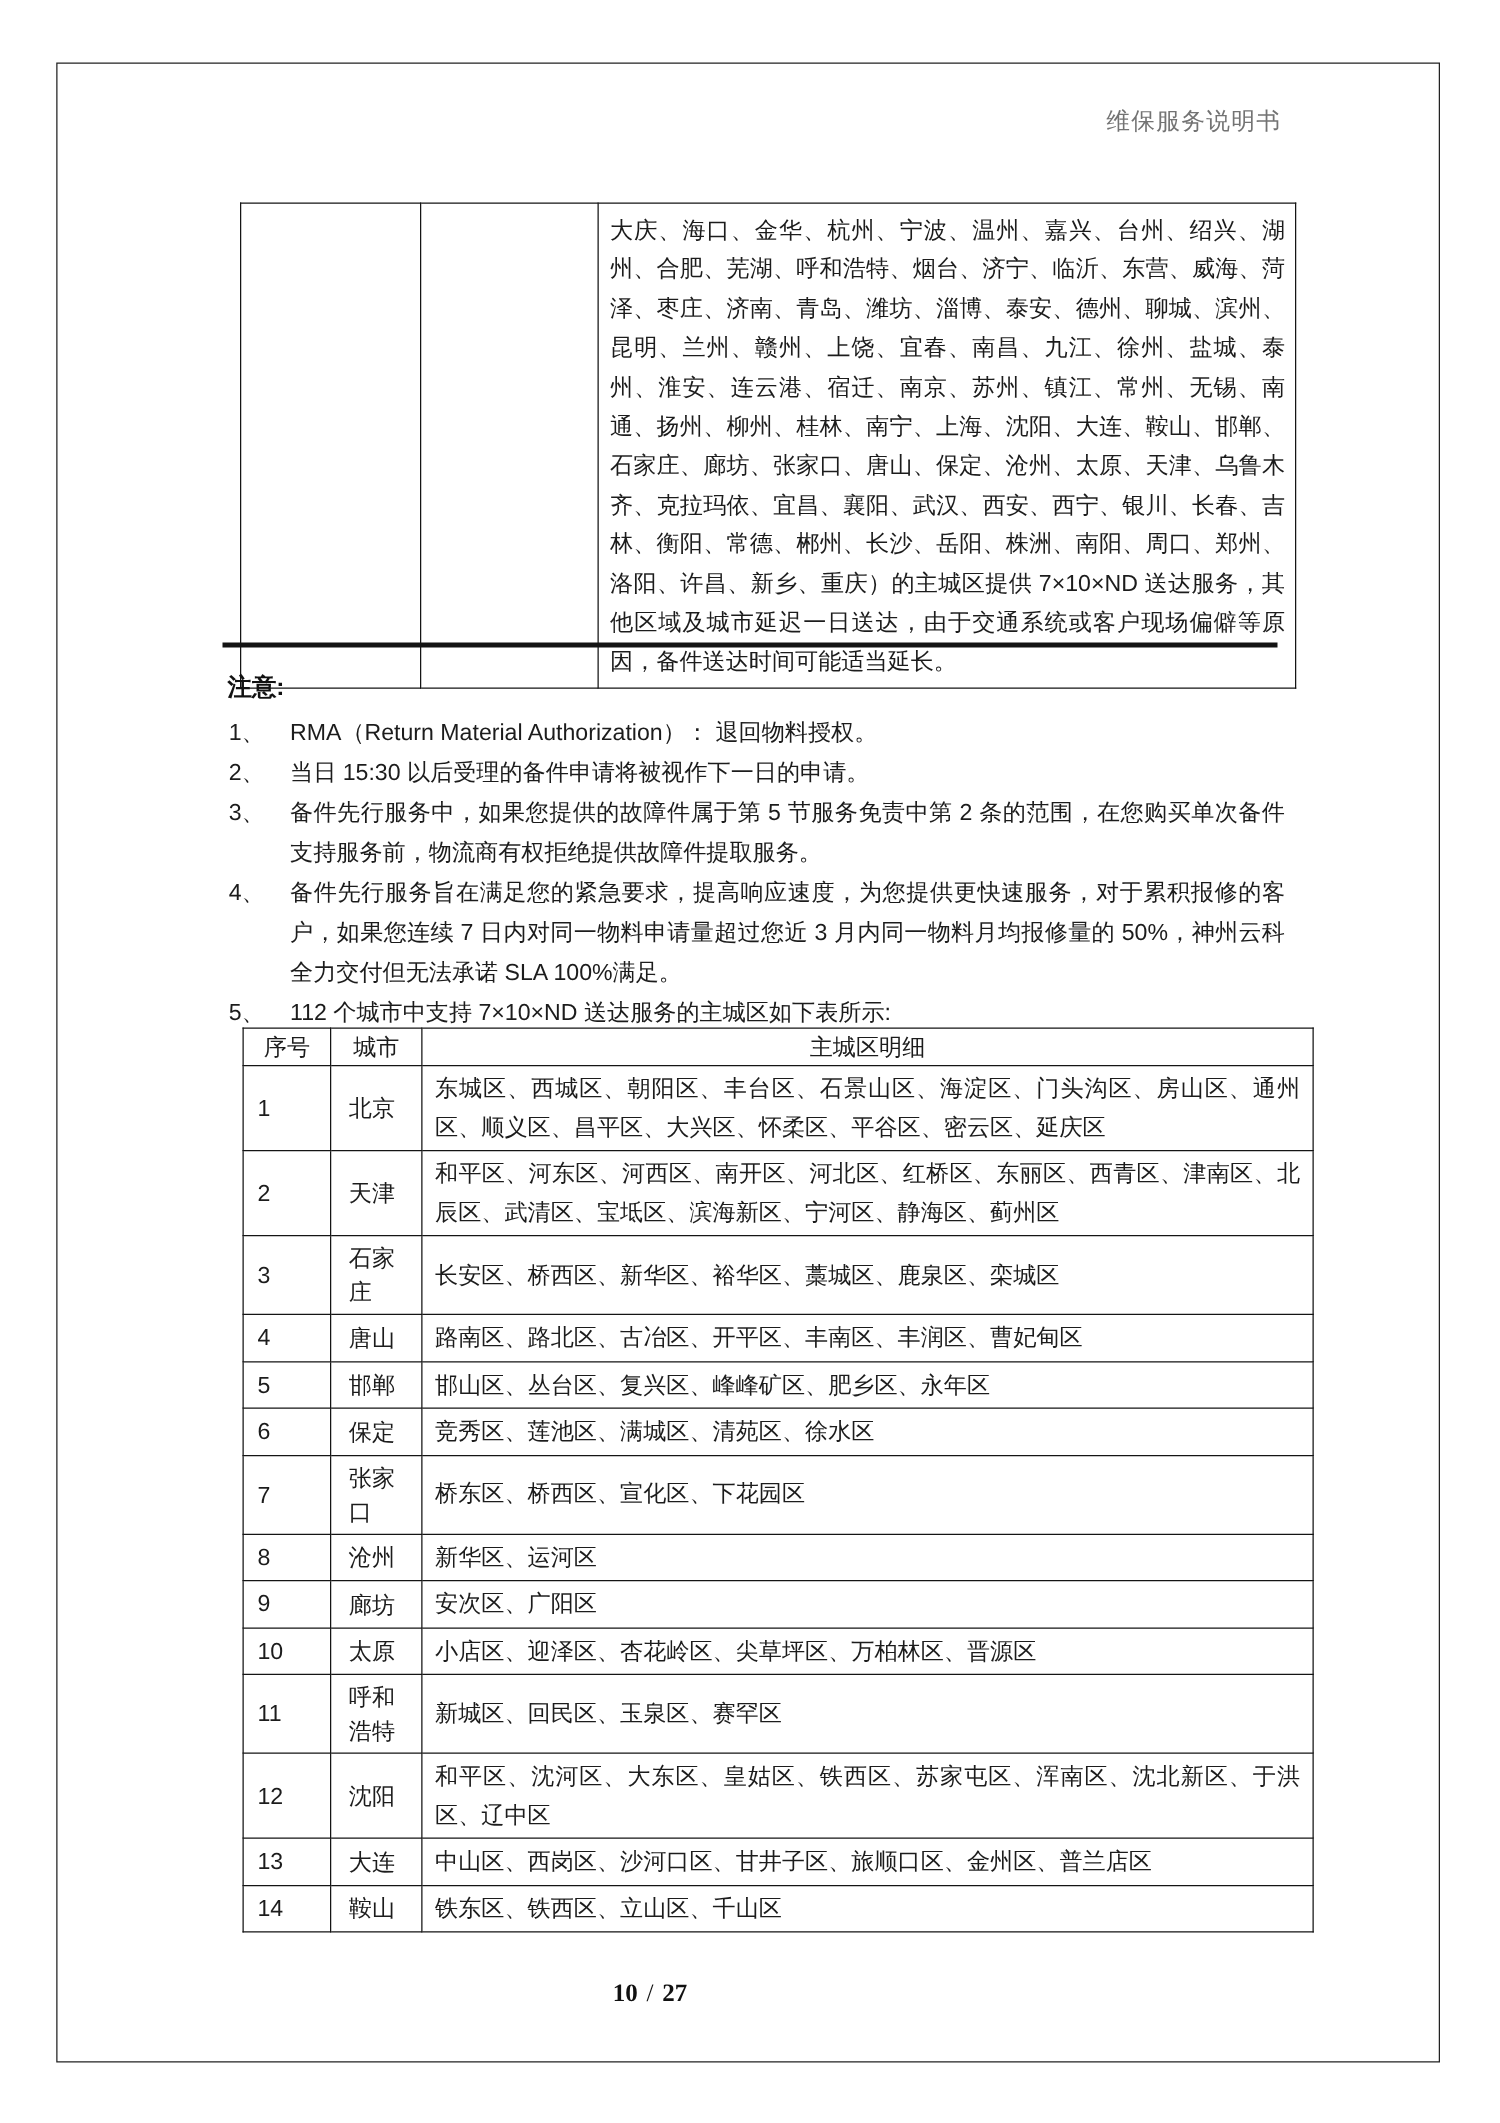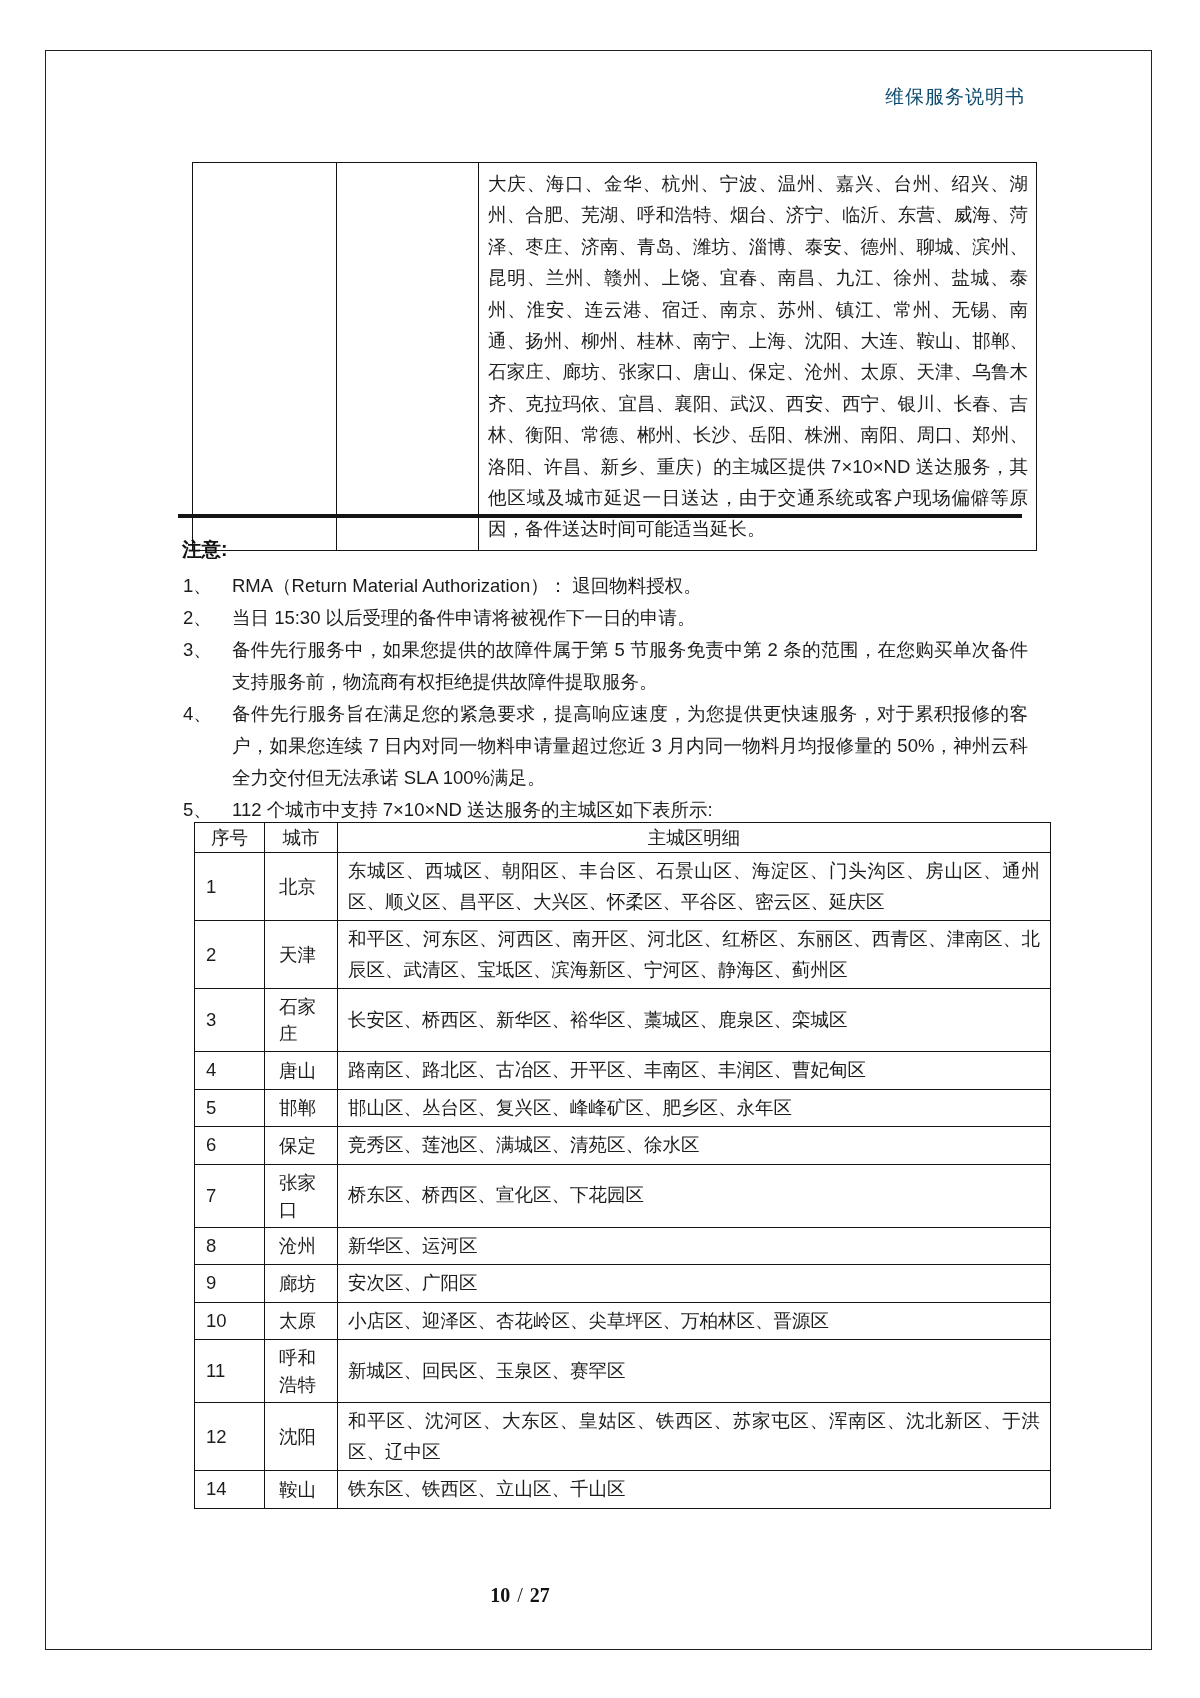--- a/index.html
+++ b/index.html
@@ -9,21 +9,21 @@
     font-family:"Liberation Sans","DejaVu Sans",sans-serif;
     color:#1c1c1c;
   }
   .page-frame {
     position:absolute; left:45px; top:50px; width:1107px; height:1600px;
     border:1.5px solid #222; background:#fff;
   }
   .header-title {
     position:absolute; top:84px; left:0; width:1025px; text-align:right;
     font-family:"Liberation Serif","DejaVu Serif",serif;
-    font-size:19px; letter-spacing:1px; color:#0c4a6e;
+    font-size:19px; letter-spacing:1px; color:#737373;
   }
   
   .t1 {
     position:absolute; left:192px; top:162px; width:845px;
     border-collapse:collapse; table-layout:fixed;
   }
   .t1 td { border:1.5px solid #141414; vertical-align:top; }
   .t1 .c1 { width:144px; }
   .t1 .c2 { width:142px; }
   .t1 .content {
@@ -172,20 +172,25 @@
     <td class="cno">11</td>
     <td class="ccity">呼和浩特</td>
     <td class="cd">新城区、回民区、玉泉区、赛罕区</td>
   </tr>
   <tr class="rd">
     <td class="cno">12</td>
     <td class="ccity">沈阳</td>
     <td class="cd">和平区、沈河区、大东区、皇姑区、铁西区、苏家屯区、浑南区、沈北新区、于洪区、辽中区</td>
   </tr>
   <tr class="rs">
+    <td class="cno">13</td>
+    <td class="ccity">大连</td>
+    <td class="cd">中山区、西岗区、沙河口区、甘井子区、旅顺口区、金州区、普兰店区</td>
+  </tr>
+  <tr class="rs">
     <td class="cno">14</td>
     <td class="ccity">鞍山</td>
     <td class="cd">铁东区、铁西区、立山区、千山区</td>
   </tr>
 </tbody>
   </table>
 
 <div class="page-footer">
   <span class="pg">10</span><span class="sep">/</span><span class="pg">27</span>
 </div>

